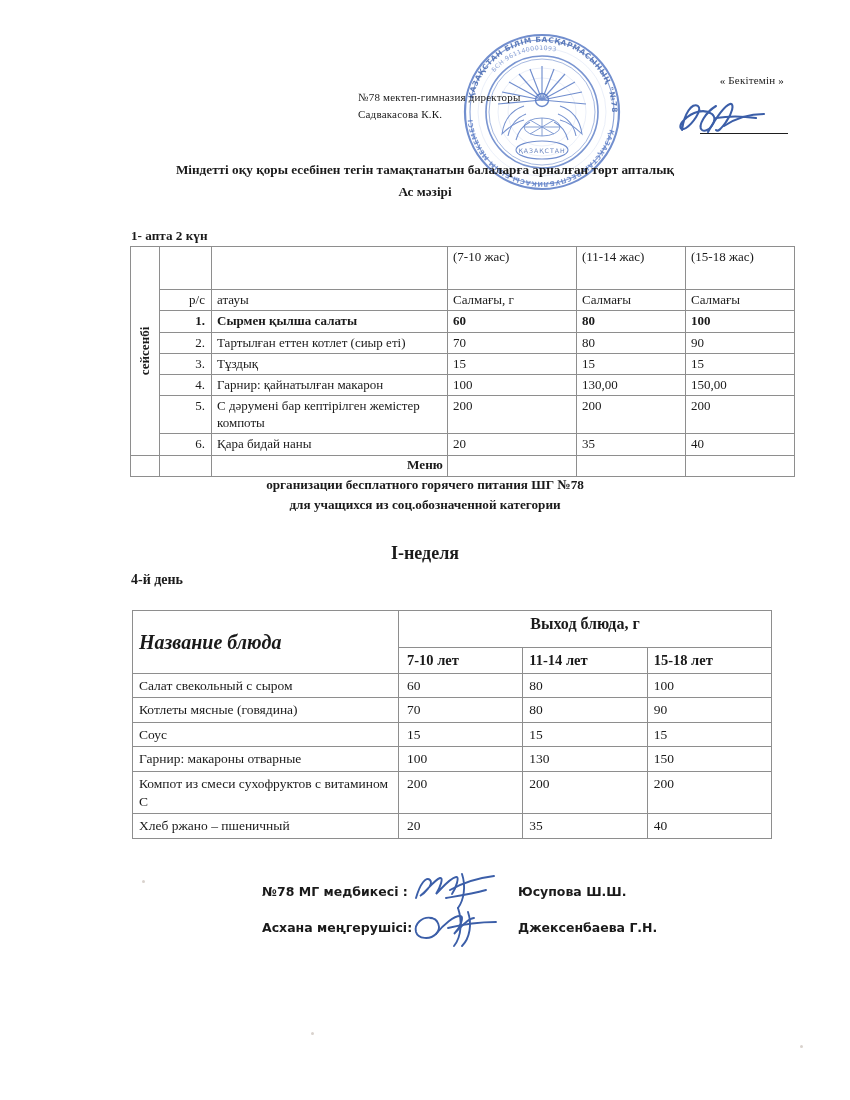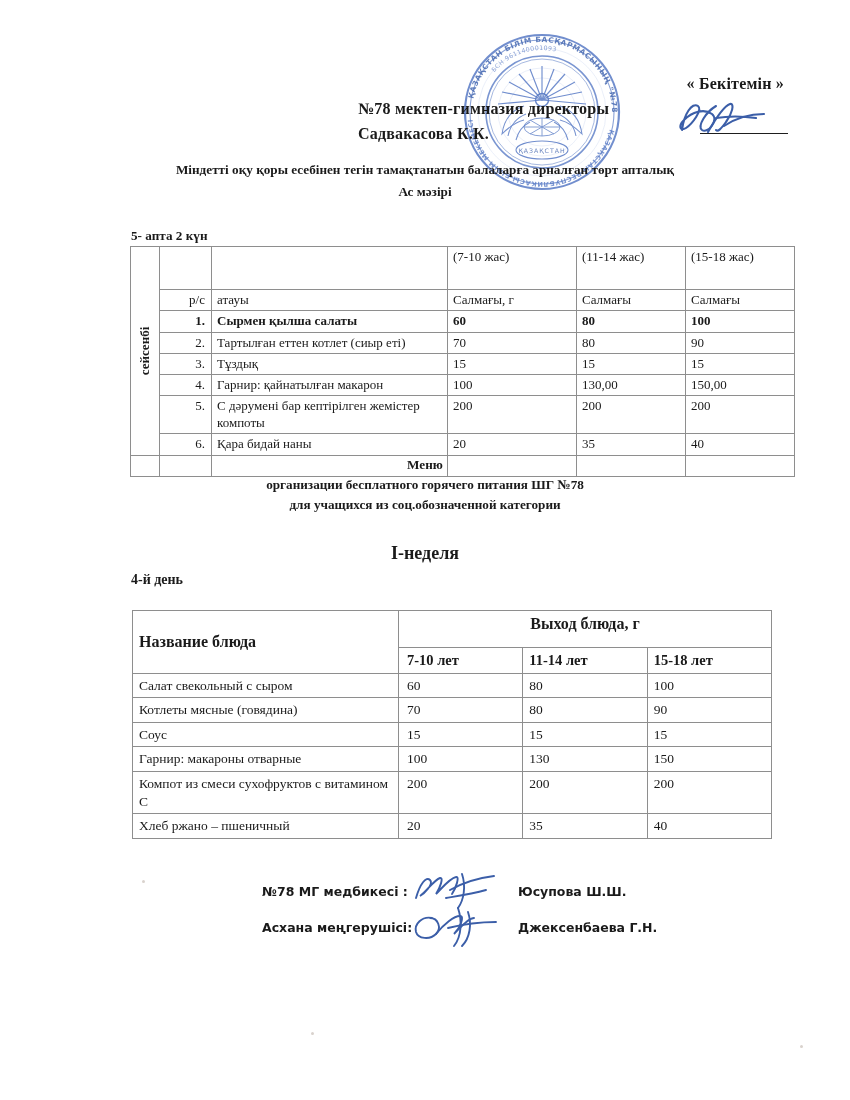--- a/index.html
+++ b/index.html
@@ -36,22 +36,22 @@
     opacity: .92;
   }
 
   
   .approval {
     position: absolute;
     left: 520px;
     top: 72px;
     width: 300px;
     text-align: left;
-    font-weight: bold;
-    font-size: 16px;
+    font-weight: normal;
+    font-size: 11px;
     line-height: 1.55;
     letter-spacing: .2px;
   }
   .approval .ln1 { text-align: right; padding-right: 36px; }
   .approval .ln2 { white-space: nowrap; margin-left: -162px; }
   .approval .ln3 { white-space: nowrap; margin-left: -162px; }
 
   .sig-director {
     position: absolute;
     left: 672px;
@@ -177,22 +177,23 @@
     border: 1px solid #8e8e8e;
     padding: 3px 6px;
     vertical-align: top;
     text-align: left;
     font-weight: normal;
     margin-top: 40px;
   }
   .tbl-ru .h-name {
     width: 253px;
     font-weight: bold;
-    font-size: 16px;
+    font-size: 20px;
     vertical-align: middle;
+    font-style: italic;
   }
   .tbl-ru .h-yield {
     font-weight: bold;
     font-size: 16px;
     text-align: center;
     height: 30px;
   }
   .tbl-ru .h-age {
     font-weight: bold;
     font-size: 14.5px;
@@ -342,21 +343,21 @@
       </g>
     </svg>
   </div>
   <div class="sig-rule"></div>
 
   <div class="title-block">
     <span class="t1">Міндетті оқу қоры есебінен  тегін тамақтанатын балаларға арналған төрт  апталық</span>
     <span class="t3">Ас  мәзірі</span>
   </div>
 
-  <div class="week-day-label">5- апта  2 күн</div>
+  <div class="week-day-label">1- апта  2 күн</div>
 
   <table class="tbl-kz">
     <tbody>
       <tr>
         <td class="c-vert" rowspan="8">
           <span class="vert-text">сейсенбі</span>
         </td>
         <td class="c-num hdr-age"></td>
         <td class="c-name hdr-age"></td>
         <td class="c-a hdr-age">(7-10 жас)</td>

